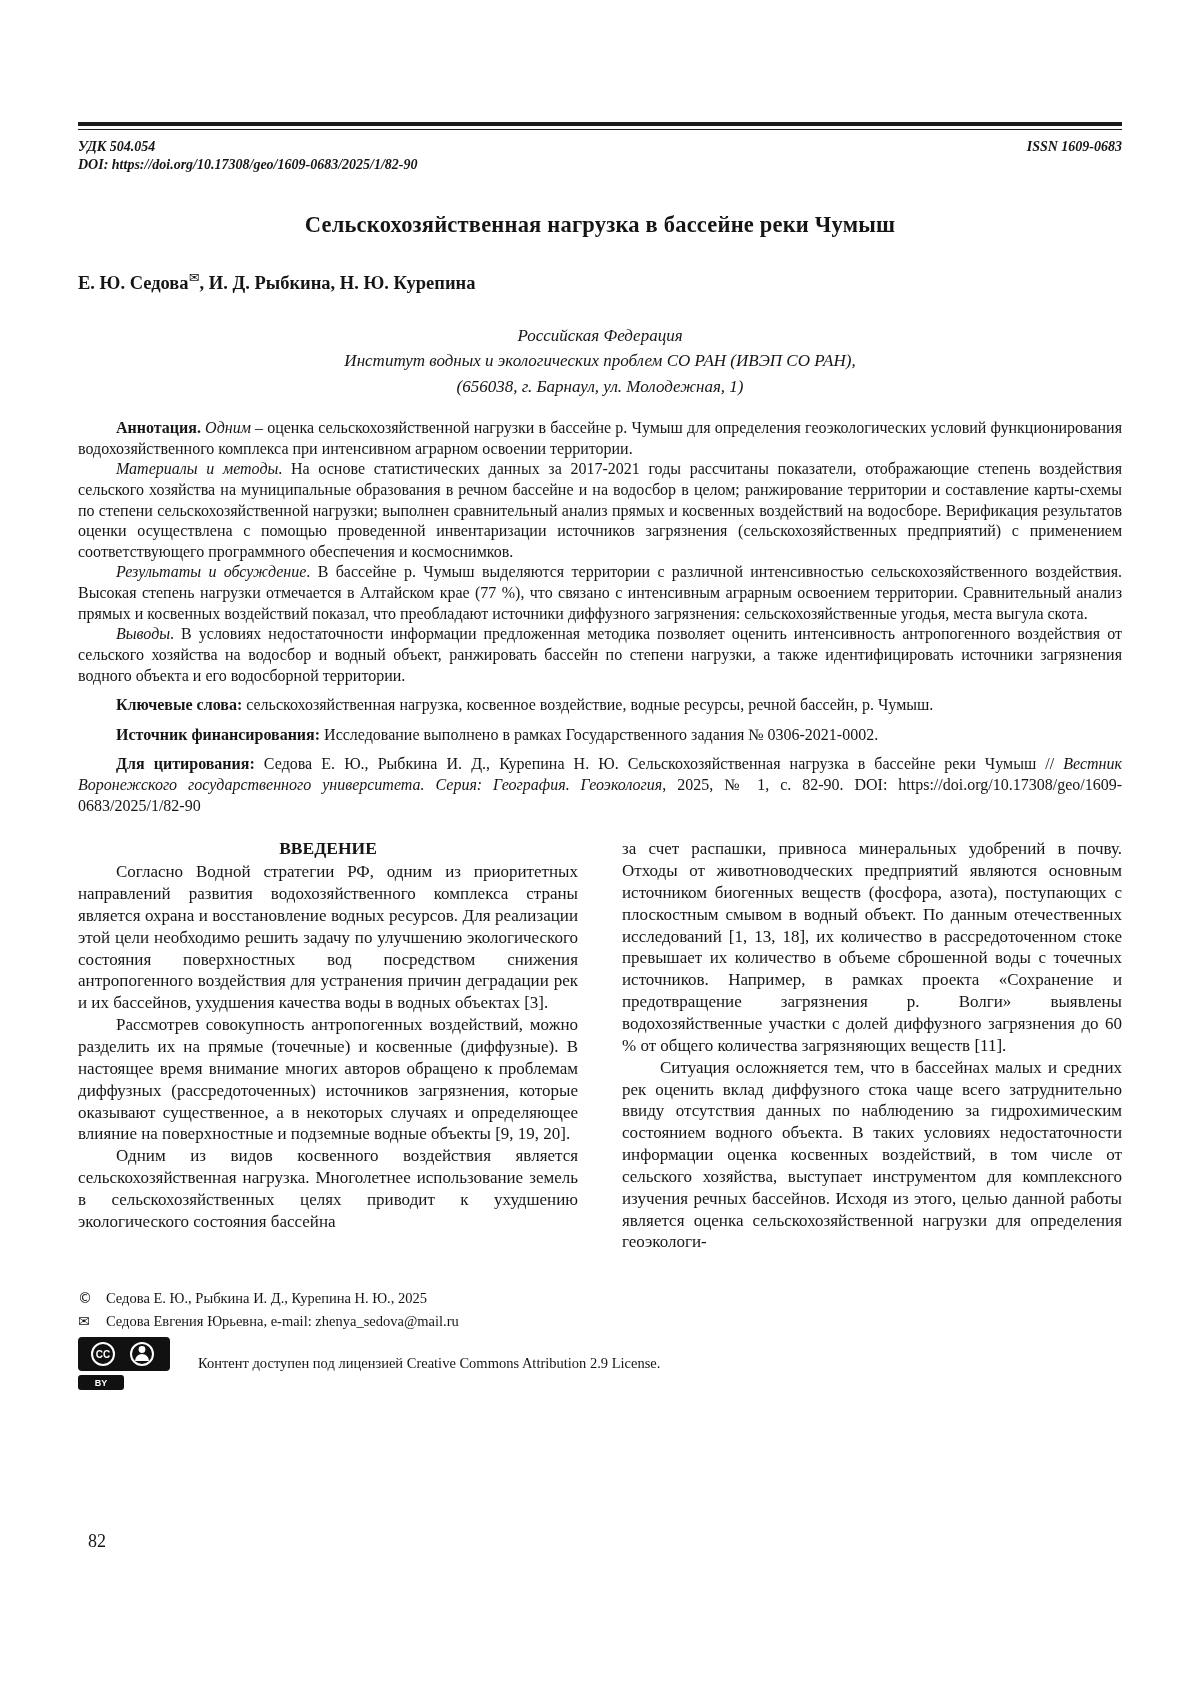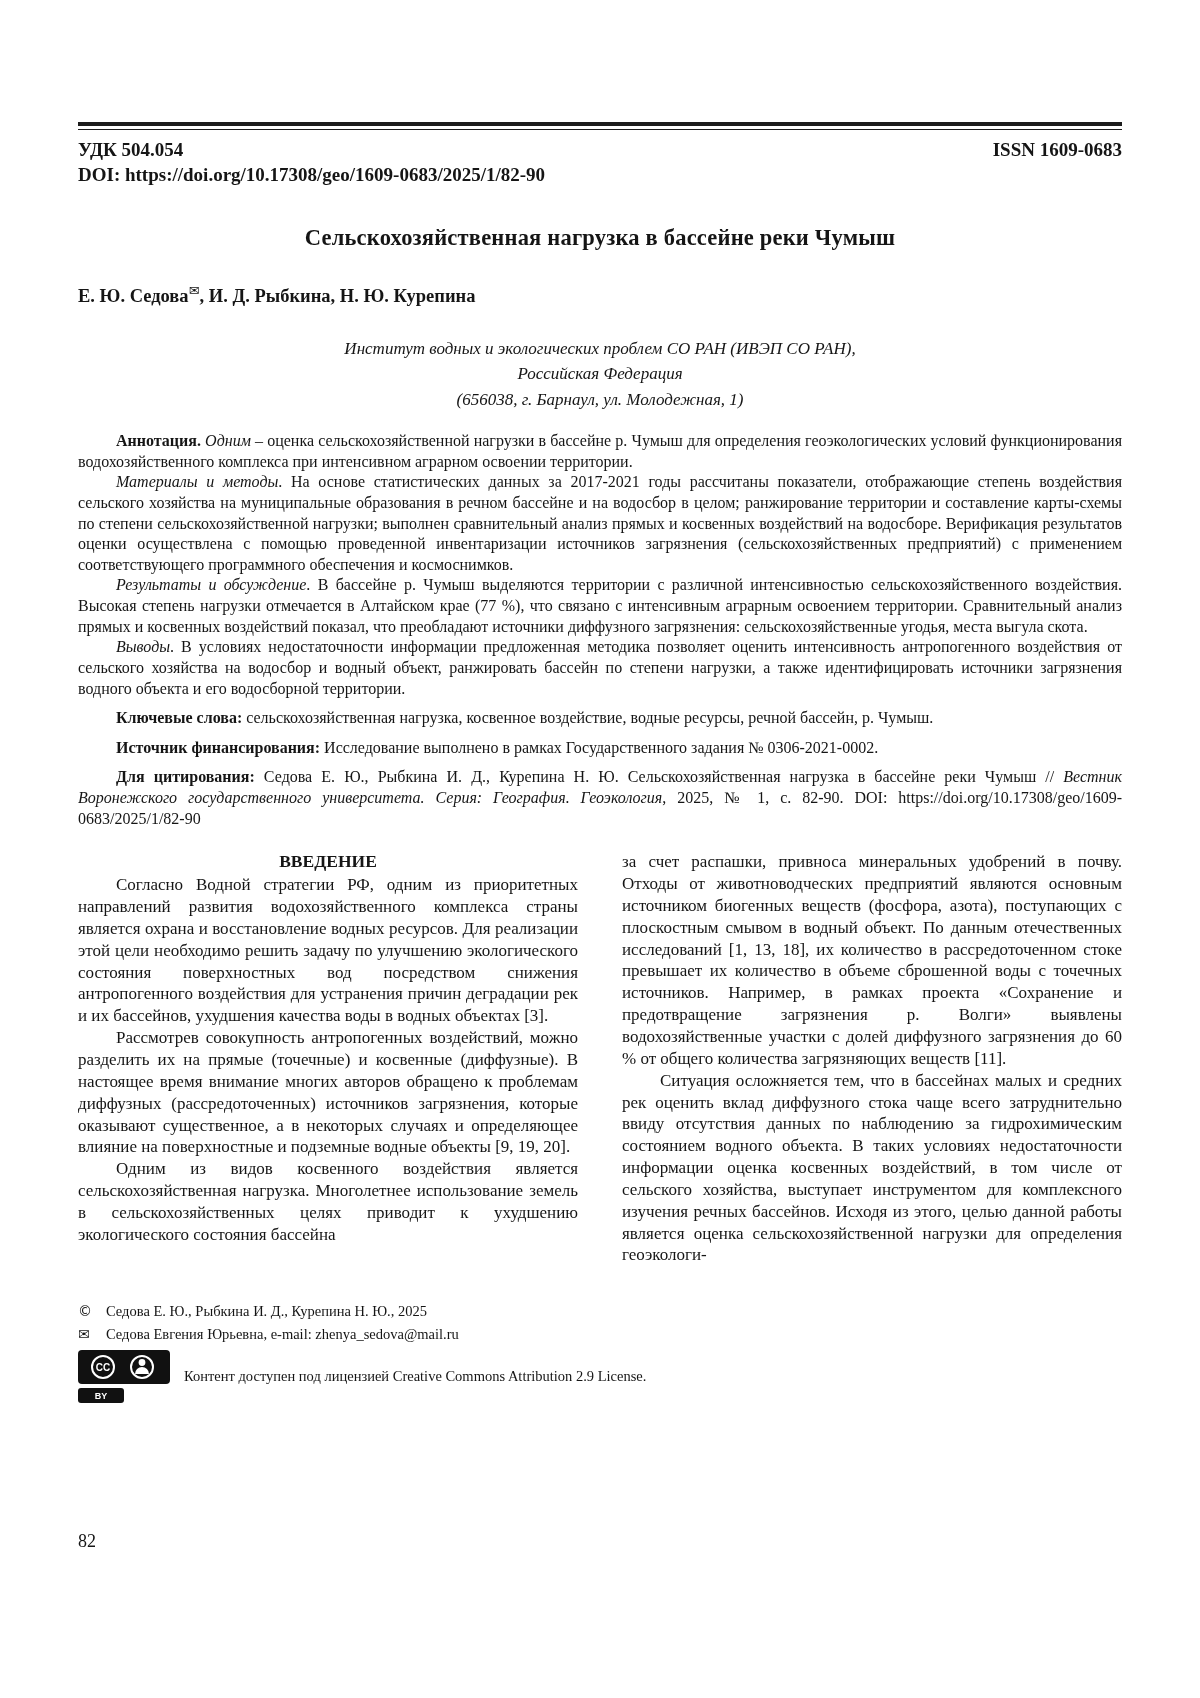--- a/index.html
+++ b/index.html
@@ -14,21 +14,21 @@
   .page { padding:122px 78px 0 78px; position:relative; height:1698px; }
 
   .top-rule {
     border-top:4.5px solid #1c1c1c;
     border-bottom:1.5px solid #1c1c1c;
     height:8px;
     margin-bottom:8px;
   }
 
   .meta-row { display:flex; justify-content:space-between; }
-  .meta { font-weight:bold; font-size:19px; line-height:1.3; }
+  .meta { font-weight:bold; font-style:italic; font-size:14px; line-height:1.3; }
 
   .title {
     text-align:center;
     font-size:22.5px;
     font-weight:bold;
     margin-top:38px;
     letter-spacing:.2px;
   }
 
   .authors {
@@ -79,27 +79,27 @@
     font-size:17px;
     line-height:1.285;
     text-align:justify;
     text-indent:38px;
   }
   .body-p.no-indent { text-indent:0; }
 
   .footnote { margin-top:34px; font-size:14.5px; line-height:1.55; }
   .fn-line { display:flex; align-items:baseline; gap:8px; }
   .fn-sym { font-family:"DejaVu Sans", sans-serif; font-size:14px; width:20px; flex:0 0 auto; }
-  .fn-license { display:flex; align-items:center; gap:14px; margin-top:4px; }
+  .fn-license { display:flex; align-items:center; gap:28px; margin-top:4px; }
   .cc-badge { flex:0 0 auto; display:block; }
   .fn-license-text { font-size:14.5px; }
 
   .page-footer {
     position:absolute;
-    left:78px; right:78px; bottom:146px;
+    left:88px; right:78px; bottom:146px;
     display:flex;
     justify-content:space-between;
     font-size:18px;
   }
 </style>
 </head>
 <body>
 
 <div class="page">
 
@@ -109,22 +109,22 @@
     <span class="meta">УДК 504.054</span>
     <span class="meta">ISSN 1609-0683</span>
   </div>
   <div class="meta">DOI: https://doi.org/10.17308/geo/1609-0683/2025/1/82-90</div>
 
   <h1 class="title">Сельскохозяйственная нагрузка в бассейне реки Чумыш</h1>
 
   <div class="authors"><span>Е. Ю. Седова</span><sup class="env-sup">✉</sup><span>, И. Д. Рыбкина, Н. Ю. Курепина</span></div>
 
   <div class="affiliation">
+    <div>Российская Федерация</div>
     <div>Институт водных и экологических проблем СО РАН (ИВЭП СО РАН),</div>
-    <div>Российская Федерация</div>
     <div>(656038, г. Барнаул, ул. Молодежная, 1)</div>
   </div>
 
   <div class="abstract">
     <p class="ab-p"><span class="bi">Аннотация.</span><span class="i"> Одним</span><span> – оценка сельскохозяйственной нагрузки в бассейне р. Чумыш для определения геоэкологических условий функционирования водохозяйственного комплекса при интенсивном аграрном освоении территории.</span></p>
     <p class="ab-p"><span class="i">Материалы и методы</span><span>. На основе статистических данных за 2017-2021 годы рассчитаны показатели, отображающие степень воздействия сельского хозяйства на муниципальные образования в речном бассейне и на водосбор в целом; ранжирование территории и составление карты-схемы по степени сельскохозяйственной нагрузки; выполнен сравнительный анализ прямых и косвенных воздействий на водосборе. Верификация результатов оценки осуществлена с помощью проведенной инвентаризации источников загрязнения (сельскохозяйственных предприятий) с применением соответствующего программного обеспечения и космоснимков.</span></p>
     <p class="ab-p"><span class="i">Результаты и обсуждение</span><span>. В бассейне р. Чумыш выделяются территории с различной интенсивностью сельскохозяйственного воздействия. Высокая степень нагрузки отмечается в Алтайском крае (77 %), что связано с интенсивным аграрным освоением территории. Сравнительный анализ прямых и косвенных воздействий показал, что преобладают источники диффузного загрязнения: сельскохозяйственные угодья, места выгула скота.</span></p>
     <p class="ab-p"><span class="i">Выводы</span><span>. В условиях недостаточности информации предложенная методика позволяет оценить интенсивность антропогенного воздействия от сельского хозяйства на водосбор и водный объект, ранжировать бассейн по степени нагрузки, а также идентифицировать источники загрязнения водного объекта и его водосборной территории.</span></p>
   </div>
 

